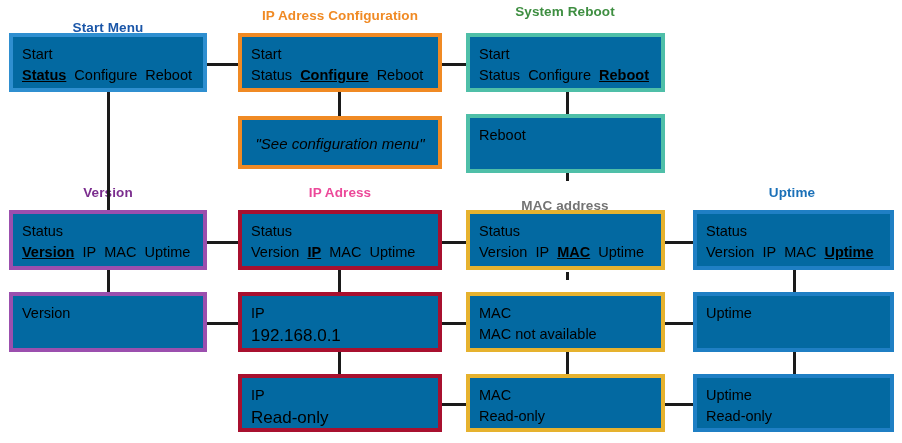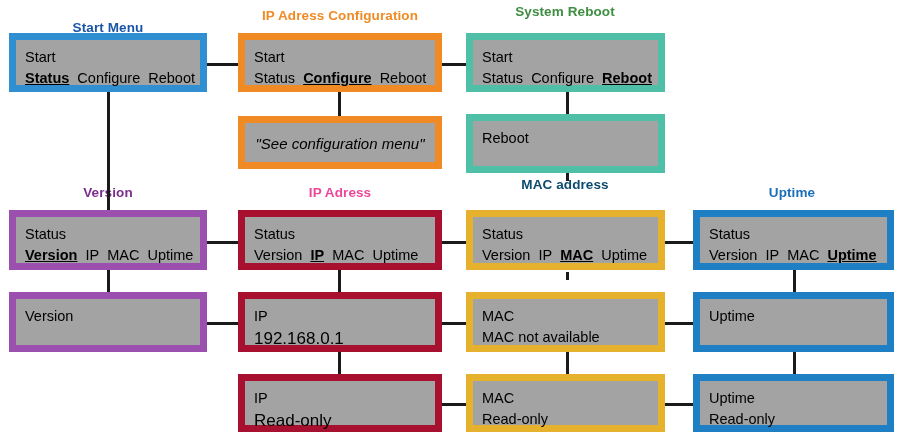--- a/index.html
+++ b/index.html
@@ -23,22 +23,22 @@
     font-size: 13.5px;
     font-weight: bold;
     text-align: center;
     white-space: nowrap;
     letter-spacing: 0.1px;
     line-height: 16px;
   }
   .node {
     position: absolute;
     box-sizing: border-box;
-    background: #a3a3a3;
-    border: 7px solid #c4b5fd;
+    background: #0369a1;
+    border: 4px solid #c4b5fd;
     padding: 7px 9px 6px 9px;
   }
   .node .line {
     font-size: 14.5px;
     line-height: 21px;
     color: #000;
     white-space: nowrap;
   }
   .node .line.big {
     font-size: 17px;
@@ -76,21 +76,21 @@
   <div class="col-title" style="left:9px; top:20px; width:198px; color:#1A56A8;">Start Menu</div>
 
   <div class="col-title" style="left:236px; top:8px; width:208px; color:#F08A24;">IP Adress Configuration</div>
 
   <div class="col-title" style="left:463px; top:4px; width:204px; color:#3E8E41;">System Reboot</div>
 
   <div class="col-title" style="left:9px; top:185px; width:198px; color:#7B2D8E;">Version</div>
 
   <div class="col-title" style="left:236px; top:185px; width:208px; color:#ec4899;">IP Adress</div>
 
-  <div class="col-title" style="left:463px; top:177px; width:204px; color:#0c4a6e;">MAC address</div>
+  <div class="col-title" style="left:463px; top:198px; width:204px; color:#737373;">MAC address</div>
 
   <div class="col-title" style="left:690px; top:185px; width:204px; color:#1A70B8;">Uptime</div>
 
   <div class="connector h" style="left:205px; top:63px; width:33px;"></div>
   <div class="connector h" style="left:442px; top:63px; width:24px;"></div>
   <div class="connector v" style="left:107px; top:90px; height:120px;"></div>
   <div class="connector v" style="left:338px; top:92px; height:24px;"></div>
   <div class="connector v" style="left:566px; top:92px; height:22px;"></div>
   <div class="connector v" style="left:566px; top:173px; height:8px;"></div>
 

